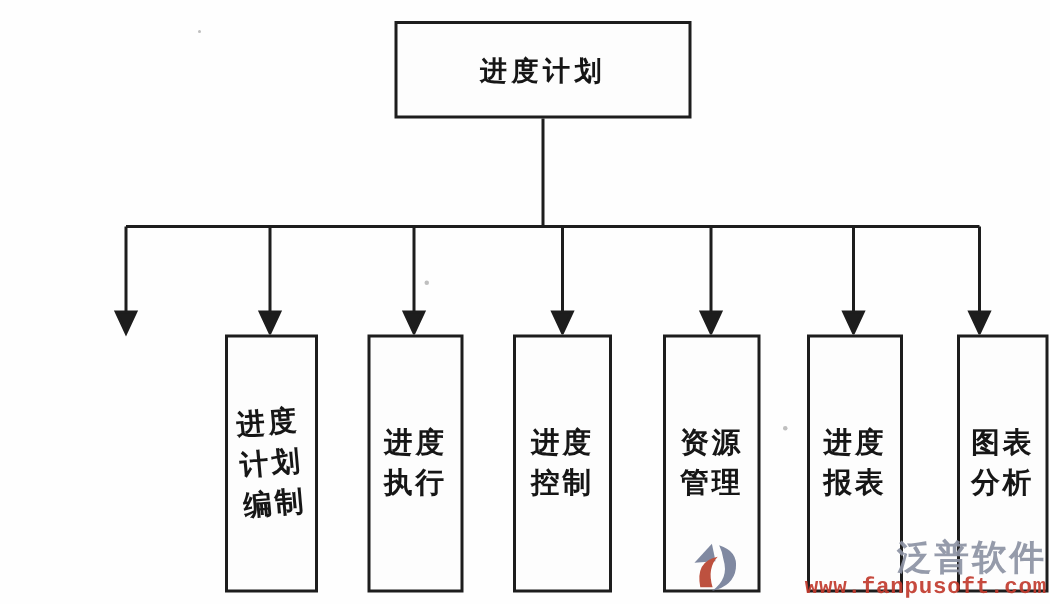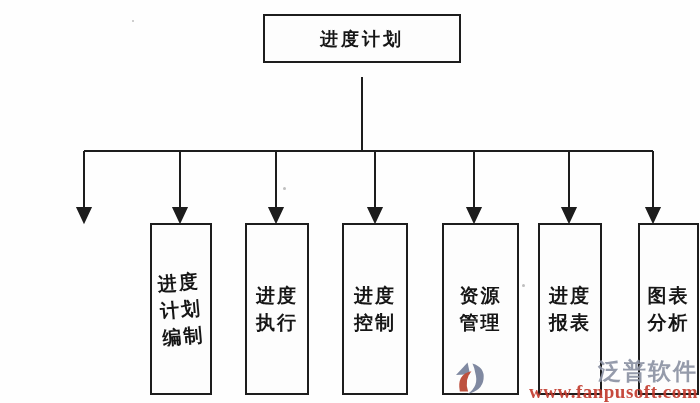--- a/index.html
+++ b/index.html
@@ -27,21 +27,21 @@
     display: flex;
     align-items: center;
     justify-content: center;
     box-sizing: border-box;
     color: #161616;
   }
   .root-node {
     left: 263px;
     top: 14px;
     width: 198px;
-    height: 49px;
+    height: 65px;
   }
   .root-label {
     font-size: 18px;
     font-weight: bold;
     letter-spacing: 3px;
     white-space: nowrap;
   }
   .child-node {
     top: 223px;
     height: 172px;
@@ -52,21 +52,21 @@
     line-height: 27px;
     letter-spacing: 2px;
     text-align: center;
     white-space: pre-line;
   }
   .tilt { transform: rotate(-5deg); }
   .n1 { left: 52px;  width: 64px; }
   .n2 { left: 150px; width: 62px; }
   .n3 { left: 245px; width: 64px; }
   .n4 { left: 342px; width: 66px; }
-  .n5 { left: 442px; width: 77px; }
+  .n5 { left: 442px; width: 65px; }
   .n6 { left: 538px; width: 64px; }
   .n7 { left: 623px; width: 61px; margin-left: 15px; }
   
   .connectors {
     position: absolute;
     left: 0;
     top: 0;
     width: 700px;
     height: 403px;
     pointer-events: none;
@@ -101,22 +101,22 @@
     align-items: flex-end;
   }
   .wm-brand {
     font-size: 23px;
     font-weight: bold;
     letter-spacing: 2px;
     line-height: 26px;
     white-space: nowrap;
   }
   .wm-url {
-    font-family: Liberation Serif, serif;
-    font-size: 19px;
+    font-family: Liberation Mono, monospace;
+    font-size: 15px;
     font-weight: bold;
     line-height: 15px;
     letter-spacing: .5px;
     white-space: nowrap;
   }
 </style>
 </head>
 <body>
 
 <div class="stage">

